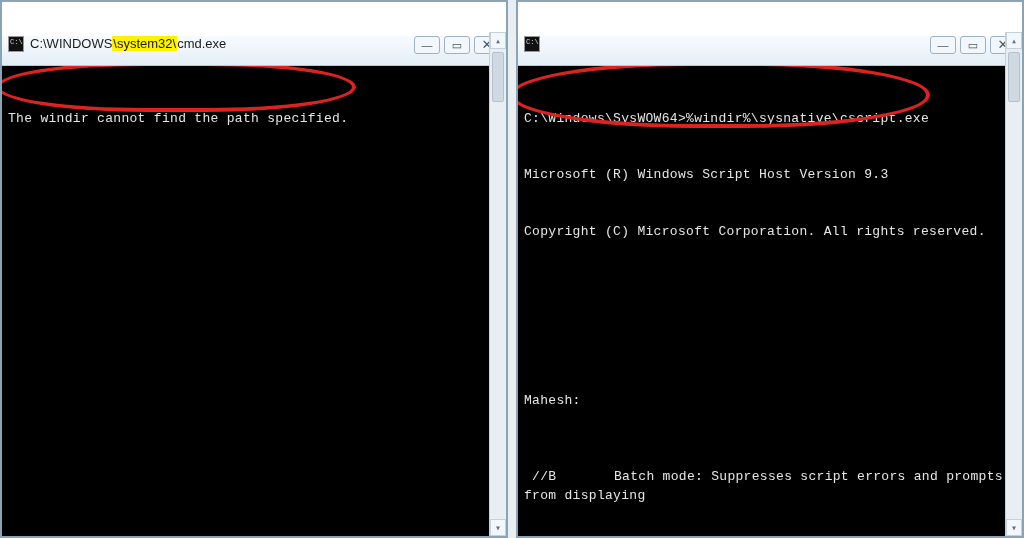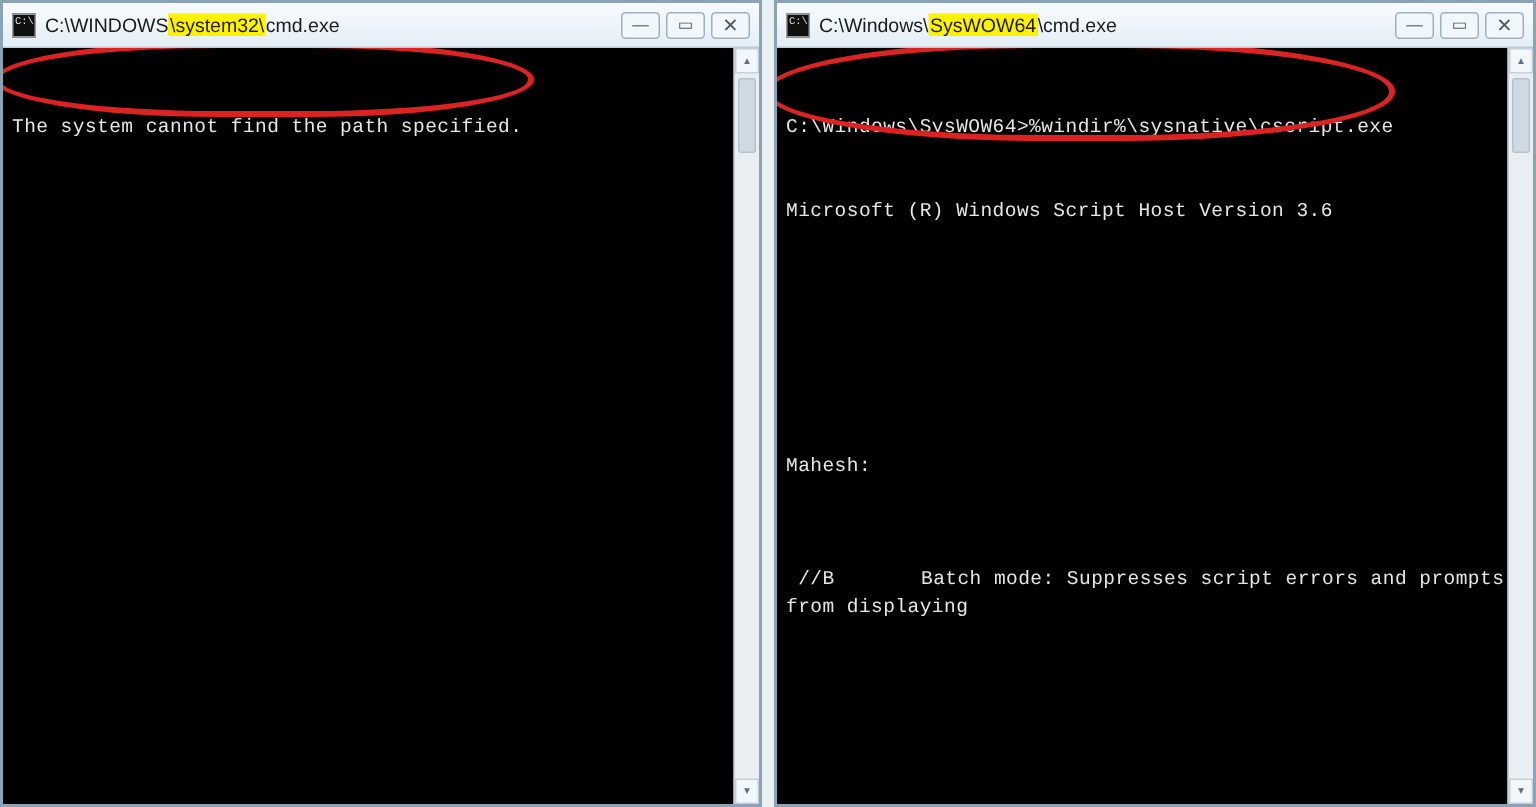--- a/index.html
+++ b/index.html
@@ -19,25 +19,26 @@
     border: 2px solid #8aa3b5;
     background: #fff;
     position: relative;
   }
   .pane.left { margin-right: 4px; }
   .pane.right { margin-left: 4px; }
 
   .titlebar {
     height: 30px;
     display: flex;
-    align-items: center;
+    align-items: flex-start;
     padding: 0 6px;
     background: linear-gradient(#f7fbff, #e4eef6);
     border-bottom: 1px solid #b9c8d3;
     position: relative;
+    margin-top: 34px;
   }
   .app-icon {
     width: 16px; height: 16px;
     background: #111;
     border: 1px solid #999;
     display: inline-block;
     margin-right: 6px;
     position: relative;
   }
   .app-icon::after {
@@ -143,49 +144,47 @@
       <span>C:\WINDOWS</span><span class="hl">\system32\</span><span>cmd.exe</span>
     </span>
     <div class="win-controls">
       <div class="win-btn">—</div>
       <div class="win-btn">▭</div>
       <div class="win-btn close">✕</div>
     </div>
   </div>
 
   <div class="terminal">
-    <span class="line">The system cannot find the path specified.</span>
+    <span class="line">The windir cannot find the path specified.</span>
     <span class="line">&nbsp;</span>
 
     <div class="red-oval" style="left:-6px; top:-4px; width:360px; height:50px; border-radius:180px / 30px;"></div>
   </div>
 
   <div class="scrollbar-v">
     <div class="scroll-arrow">▴</div>
     <div class="scroll-thumb"></div>
     <div class="scroll-arrow down">▾</div>
   </div>
 </div>
 
 <div class="pane right">
   <div class="titlebar">
     <span class="app-icon"></span>
-    <span class="title-text">
-      <span>C:\Windows\</span><span class="hl">SysWOW64</span><span>\cmd.exe</span>
-    </span>
     <div class="win-controls">
       <div class="win-btn">—</div>
       <div class="win-btn">▭</div>
       <div class="win-btn close">✕</div>
     </div>
   </div>
 
   <div class="terminal">
     <span class="line">C:\Windows\SysWOW64&gt;%windir%\sysnative\cscript.exe</span>
-    <span class="line">Microsoft (R) Windows Script Host Version 3.6</span>
+    <span class="line">Microsoft (R) Windows Script Host Version 9.3</span>
+    <span class="line">Copyright (C) Microsoft Corporation. All rights reserved.</span>
     <span class="line">&nbsp;</span>
     <span class="line">&nbsp;</span>
     <span class="line">Mahesh:</span>
 
     <span class="opt-row"><span class="flag"> //B</span><span>Batch mode: Suppresses script errors and prompts from displaying</span></span>
     
     
     
     
     

